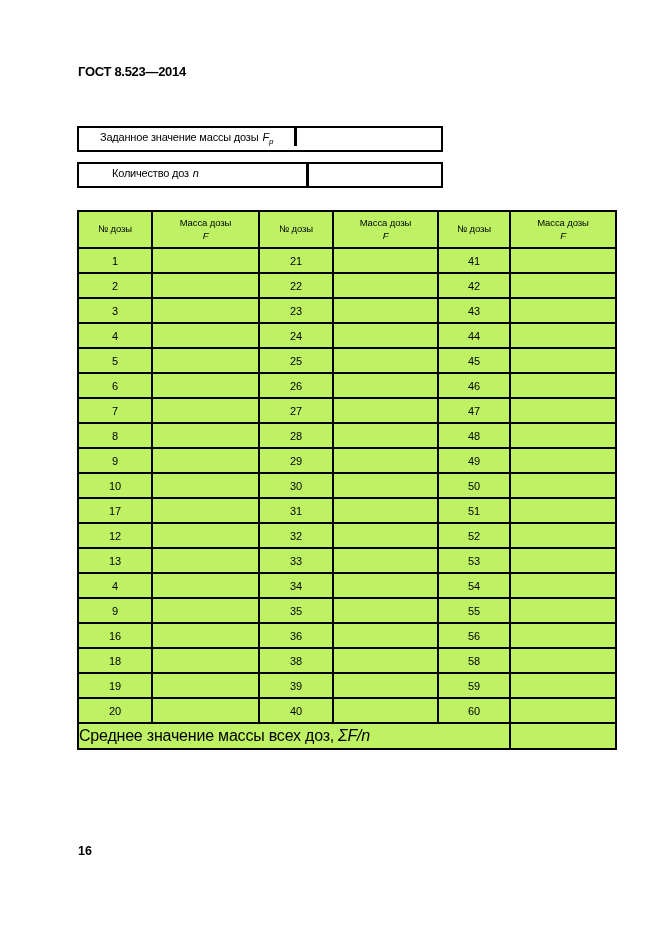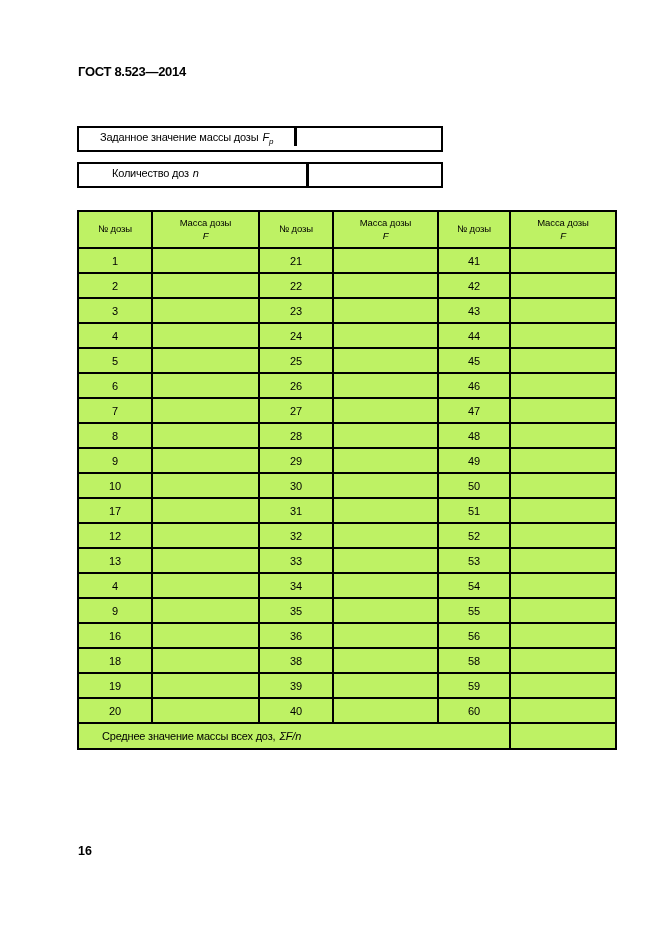--- a/index.html
+++ b/index.html
@@ -95,24 +95,23 @@
     font-size: 9.5px;
   }
   .dose-table tbody tr { height: 25px; }
   .dose-table tbody td.num {
     font-size: 11px;
     text-align: center;
     vertical-align: middle;
   }
   .dose-table tfoot tr { height: 26px; }
   .dose-table tfoot td.avg-label {
-    font-size: 11px;
+    font-size: 16px;
     text-align: left;
     vertical-align: middle;
-    padding-left: 23px;
     letter-spacing: -0.2px;
     white-space: nowrap;
   }
   .formula {
     font-style: italic;
     margin-left: 4px;
   }
   .page-number {
     position: absolute;
     left: 78px;

